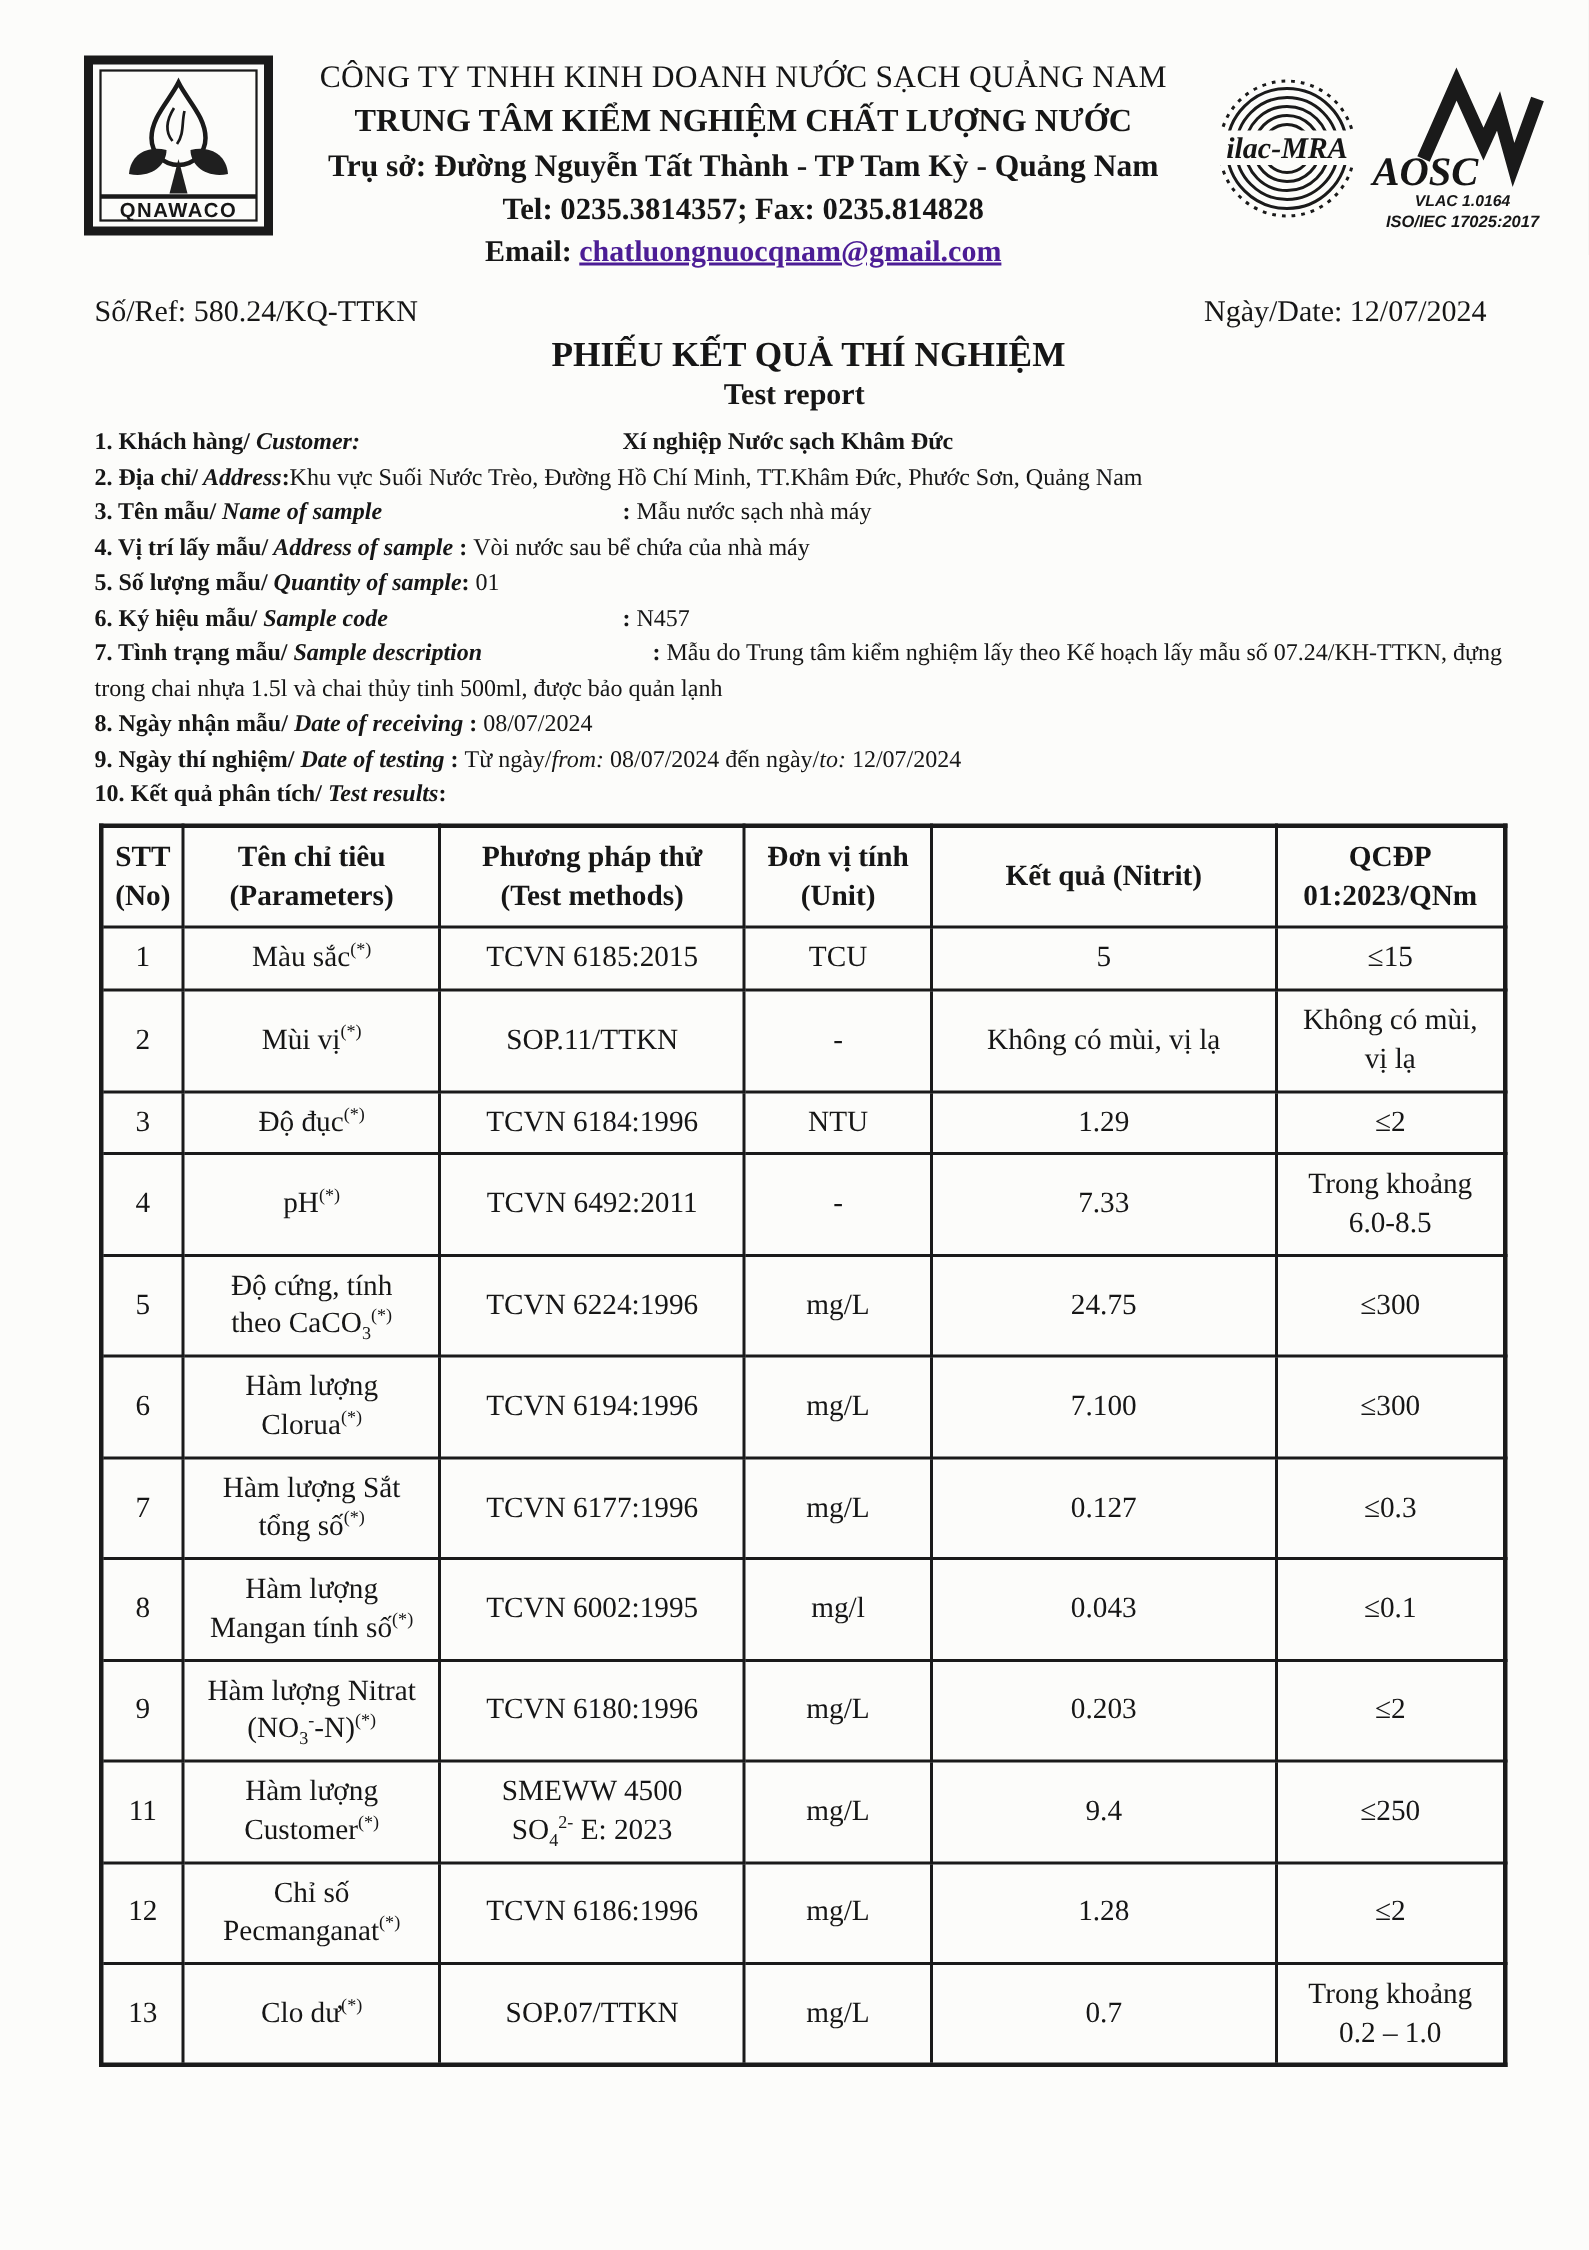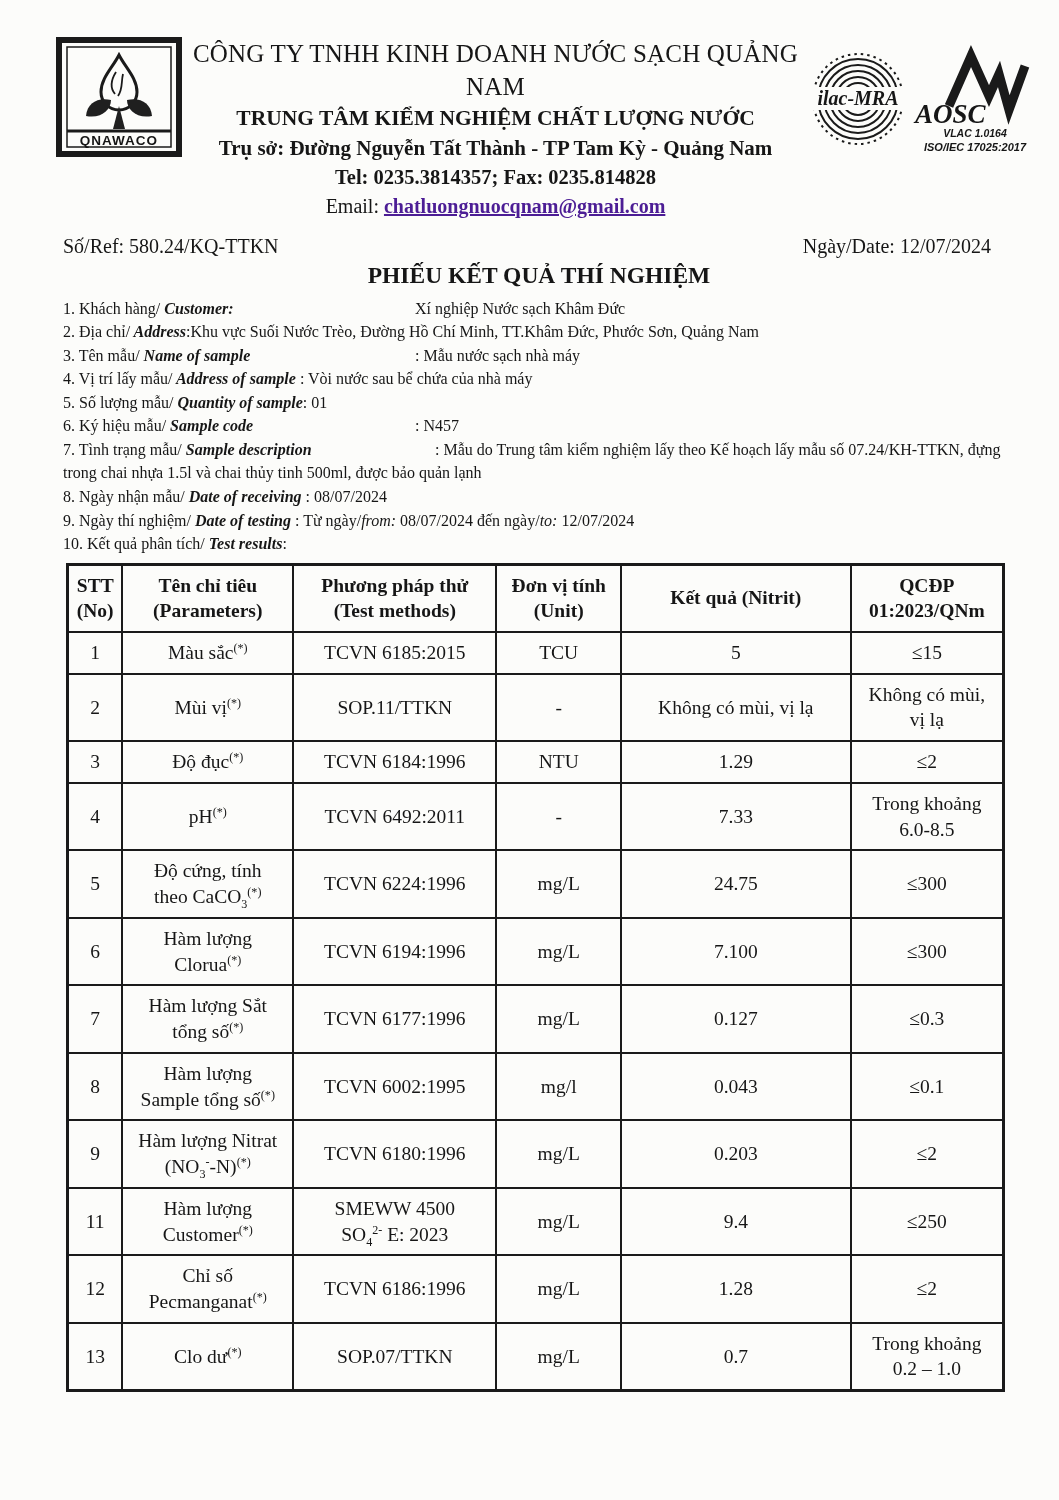--- a/index.html
+++ b/index.html
@@ -12,39 +12,39 @@
     position:relative;
     width:1059px; height:1500px;
     margin:0 auto;
     background:#fcfcfa;
     overflow:hidden;
   }
   
   .hdr { display:flex; align-items:flex-start; padding:36px 26px 0 54px; }
   .hdr-logo-left { flex:0 0 132px; }
   .hdr-center { flex:1 1 auto; text-align:center; line-height:1.3; padding-top:2px; }
-  .co-line1 { font-size:25px; letter-spacing:.2px; }
+  .co-line1 { font-size:21px; letter-spacing:.2px; }
   .co-line2 { font-size:21.5px; font-weight:bold; margin-top:2px; }
   .co-line3 { font-size:21px;  font-weight:bold; margin-top:2px; }
   .co-line4 { font-size:20.5px;font-weight:bold; margin-top:2px; }
   .co-line5 { font-size:20px;  font-weight:bold; margin-top:2px; }
   .email-link { color:#4c1d95; }
   .hdr-logos-right { flex:0 0 222px; display:flex; gap:2px; margin-top:8px;font-style:italic; }
   
   .meta-row {
     display:flex; justify-content:space-between;
     padding:16px 68px 0 63px; font-size:20px;
   }
   
   .title-main { text-align:center; font-size:23.5px; font-weight:bold; margin-top:4px;padding-left:19px; }
   .title-sub  { text-align:center; font-size:20px;  font-weight:bold; margin-top:1px; }
   
   .info { padding:8px 44px 0 63px; font-size:16px; line-height:1.47; }
   .info-item { margin:0; }
-  .b  { font-weight:normal; }
+  .b  { font-weight:bold; }
   .en { font-weight:bold; font-style:italic; }
   .lbl { display:inline-block; }
   .w352 .lbl { min-width:352px; }
   .w372 .lbl { min-width:372px; }
   
   table.results {
     border-collapse:collapse;
     margin:7px 0 0 66px;
     width:939px;
     font-size:19.5px;
@@ -114,20 +114,21 @@
       </svg>
     </div>
   </div>
 
   <div class="meta-row">
     <span>Số/Ref: 580.24/KQ-TTKN</span>
     <span>Ngày/Date: 12/07/2024</span>
   </div>
 
   <div class="title-main">PHIẾU KẾT QUẢ THÍ NGHIỆM</div>
+  <div class="title-sub">Test report</div>
 
   <div class="info">
     <div class="info-item w352"><span class="lbl"><span class="b">1. Khách hàng/</span><span class="en"> Customer:</span><span class="b"></span></span><span class="b">Xí nghiệp Nước sạch Khâm Đức</span></div>
     <div class="info-item"><span class="lbl"><span class="b">2. Địa chỉ/</span><span class="en"> Address</span><span class="b">: </span></span><span>Khu vực Suối Nước Trèo, Đường Hồ Chí Minh, TT.Khâm Đức, Phước Sơn, Quảng Nam</span></div>
     <div class="info-item w352"><span class="lbl"><span class="b">3. Tên mẫu/</span><span class="en"> Name of sample</span></span><span class="b">: </span><span>Mẫu nước sạch nhà máy</span></div>
     <div class="info-item"><span class="lbl"><span class="b">4. Vị trí lấy mẫu/</span><span class="en"> Address of sample</span></span><span class="b"> : </span><span>Vòi nước sau bể chứa của nhà máy</span></div>
     <div class="info-item"><span class="lbl"><span class="b">5. Số lượng mẫu/</span><span class="en"> Quantity of sample</span></span><span class="b">: </span><span>01</span></div>
     <div class="info-item w352"><span class="lbl"><span class="b">6. Ký hiệu mẫu/</span><span class="en"> Sample code</span></span><span class="b">: </span><span>N457</span></div>
     <div class="info-item w372"><span class="lbl"><span class="b">7. Tình trạng mẫu/</span><span class="en"> Sample description</span></span><span class="b">: </span><span>Mẫu do Trung tâm kiểm nghiệm lấy theo Kế hoạch lấy mẫu số 07.24/KH-TTKN, đựng trong chai nhựa 1.5l và chai thủy tinh 500ml, được bảo quản lạnh</span></div>
     <div class="info-item"><span class="lbl"><span class="b">8. Ngày nhận mẫu/</span><span class="en"> Date of receiving</span></span><span class="b"> : </span><span>08/07/2024</span></div>
@@ -213,21 +214,21 @@
       <tr>
         <td>7</td>
         <td><span>Hàm lượng Sắt</span><br><span>tổng số</span><sup>(*)</sup></td>
         <td>TCVN 6177:1996</td>
         <td>mg/L</td>
         <td>0.127</td>
         <td>≤0.3</td>
       </tr>
       <tr>
         <td>8</td>
-        <td><span>Hàm lượng</span><br><span>Sample tổng số</span><sup>(*)</sup></td>
+        <td><span>Hàm lượng</span><br><span>Mangan tính số</span><sup>(*)</sup></td>
         <td>TCVN 6002:1995</td>
         <td>mg/l</td>
         <td>0.043</td>
         <td>≤0.1</td>
       </tr>
       <tr>
         <td>9</td>
         <td><span>Hàm lượng Nitrat</span><br><span>(NO</span><sub>3</sub><sup>-</sup><span>-N)</span><sup>(*)</sup></td>
         <td>TCVN 6180:1996</td>
         <td>mg/L</td>

